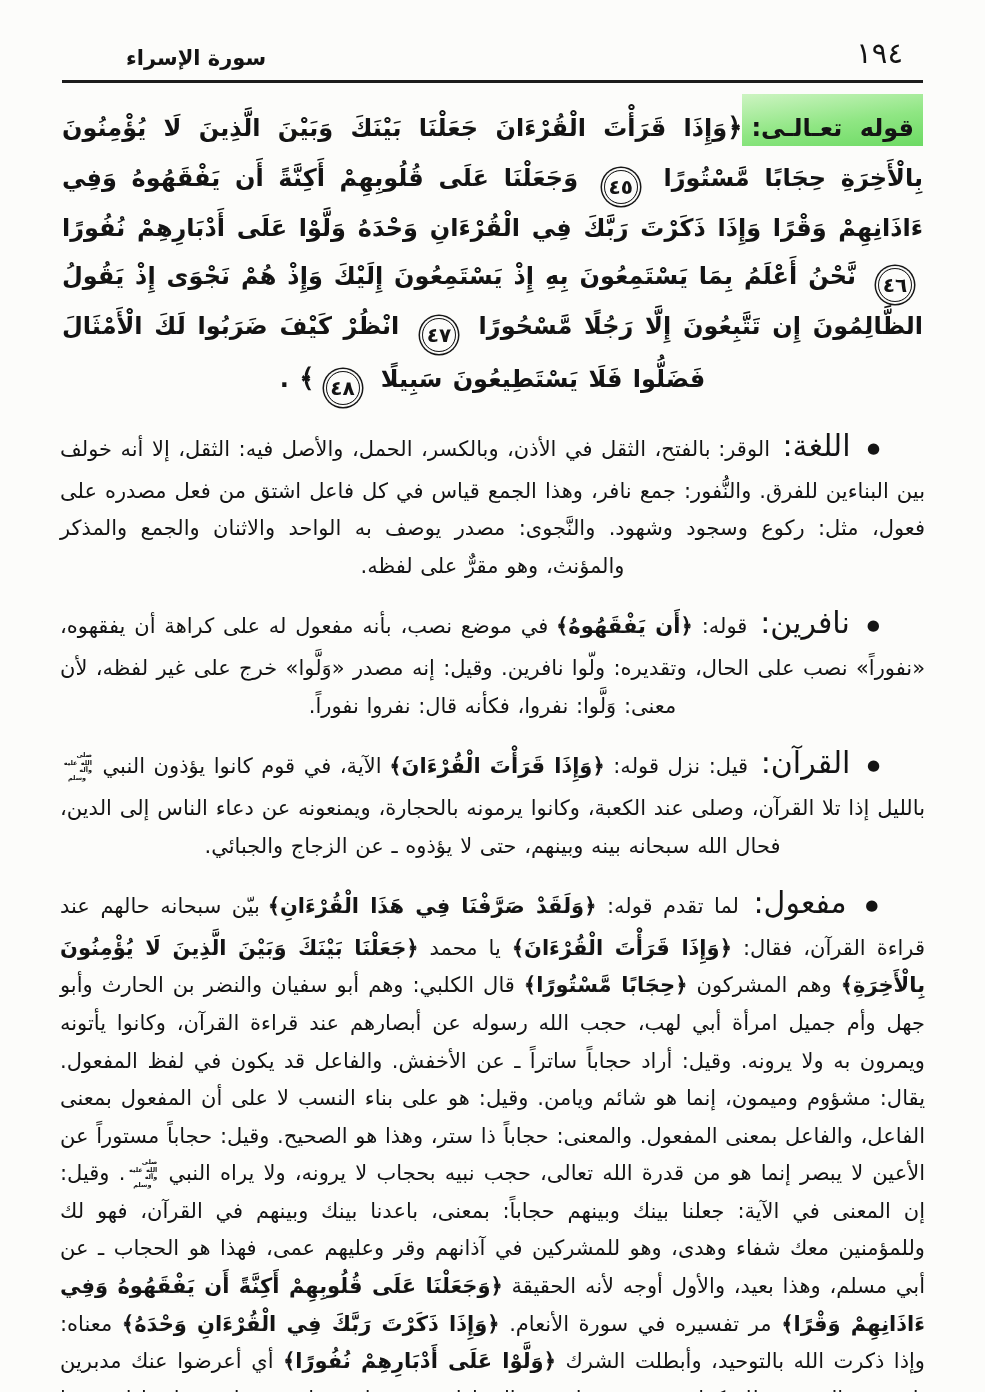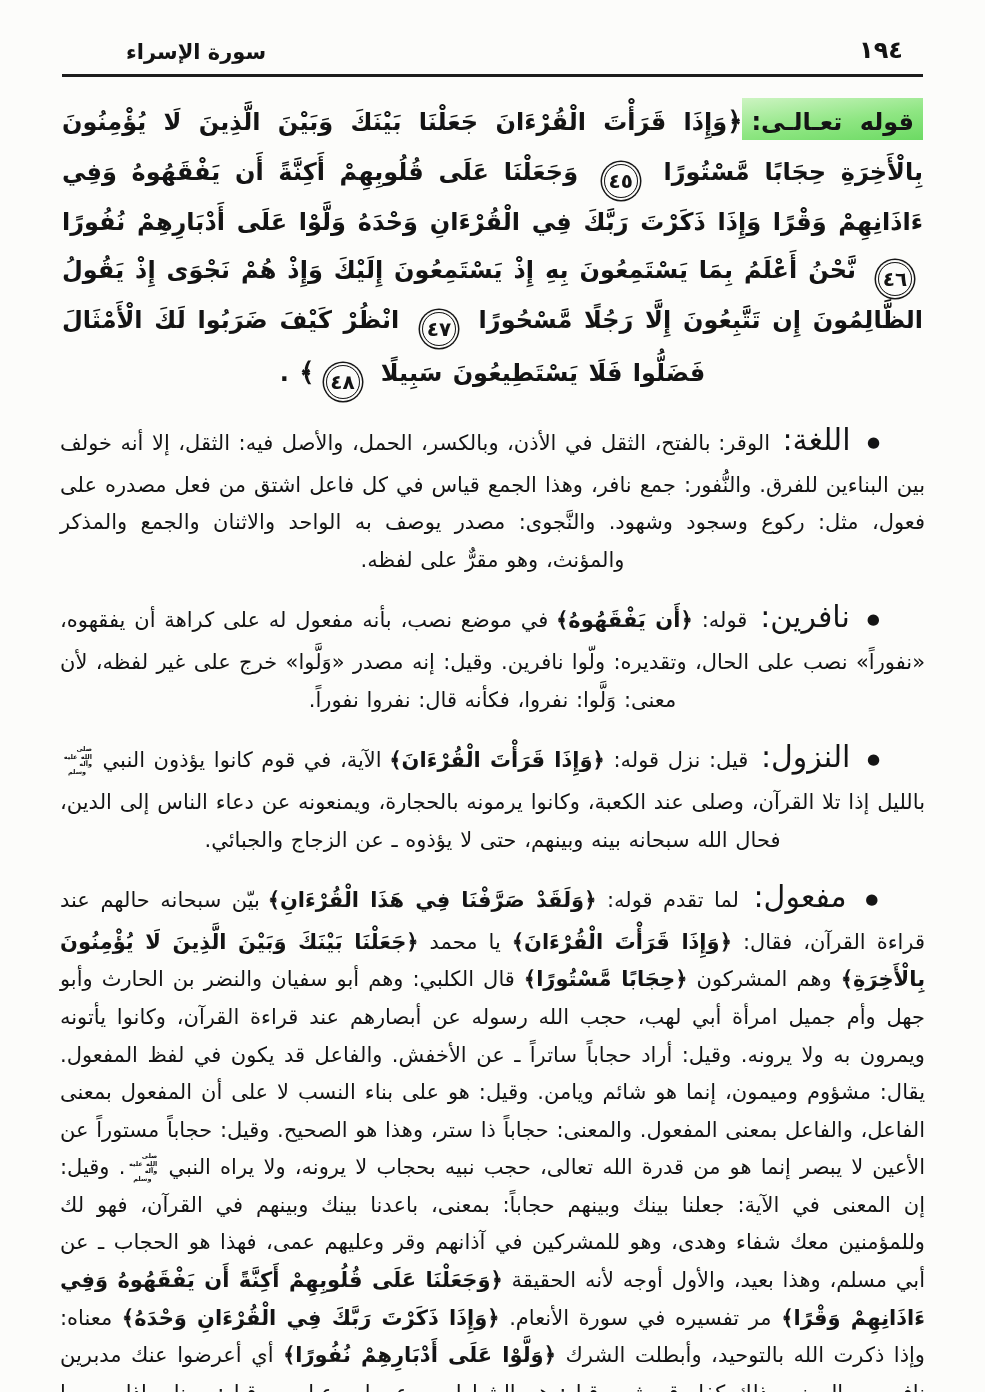--- a/index.html
+++ b/index.html
@@ -14,35 +14,35 @@
     font-family:"DejaVu Sans",sans-serif;
     color:#141414;
     overflow:hidden;
   }
   .header{
     display:flex;
     justify-content:space-between;
     align-items:flex-end;
     padding:6px 22px 8px 34px;
   }
-  .page-number{font-size:24px;font-weight:bold;letter-spacing:2px;}
+  .page-number{font-size:29px;font-weight:normal;letter-spacing:2px;}
   .surah-title{font-size:21px;font-weight:bold;margin-left:32px;}
   .rule{border-top:3.5px solid #1c1c1c;margin:2px 2px 0 2px;}
   .verse-block{
     margin:18px 2px 14px 2px;
     font-size:24px;
     font-weight:bold;
     line-height:2.02;
     text-align:justify;
     text-align-last:center;
     word-spacing:2px;
   }
   .seg-label{
     background:linear-gradient(172deg,#cdf4c2 0%,#8fe683 55%,#6cda63 100%);
-    padding:10px 9px 4px 9px;
+    padding:20px 9px 4px 9px;
     margin-left:0;
     white-space:nowrap;
   }
   .seg-bracket-open,.seg-bracket-close{font-weight:bold;font-size:26px;}
   .seg-ayah{
     display:inline-flex;
     align-items:center;
     justify-content:center;
     width:32px;height:32px;
     border-radius:50%;
@@ -111,21 +111,21 @@
     </p>
 
     <p class="body-par">
       <span class="bullet">●</span>
       <span class="heading">نافرين:</span>
       <span>قوله: <span class="seg-quote">﴿أَن يَفْقَهُوهُ﴾</span> في موضع نصب، بأنه مفعول له على كراهة أن يفقهوه، «نفوراً» نصب على الحال، وتقديره: ولّوا نافرين. وقيل: إنه مصدر «وَلَّوا» خرج على غير لفظه، لأن معنى: وَلَّوا: نفروا، فكأنه قال: نفروا نفوراً.</span>
     </p>
 
     <p class="body-par">
       <span class="bullet">●</span>
-      <span class="heading">النزول:</span>
+      <span class="heading">القرآن:</span>
       <span>قيل: نزل قوله: <span class="seg-quote">﴿وَإِذَا قَرَأْتَ الْقُرْءَانَ﴾</span> الآية، في قوم كانوا يؤذون النبي <span class="seg-pbuh">صلى الله عليه وآله وسلم</span> بالليل إذا تلا القرآن، وصلى عند الكعبة، وكانوا يرمونه بالحجارة، ويمنعونه عن دعاء الناس إلى الدين، فحال الله سبحانه بينه وبينهم، حتى لا يؤذوه ـ عن الزجاج والجبائي.</span>
     </p>
 
     <p class="body-par">
       <span class="bullet">●</span>
       <span class="heading">مفعول:</span>
       <span>لما تقدم قوله: <span class="seg-quote">﴿وَلَقَدْ صَرَّفْنَا فِي هَذَا الْقُرْءَانِ﴾</span> بيّن سبحانه حالهم عند قراءة القرآن، فقال: <span class="seg-quote">﴿وَإِذَا قَرَأْتَ الْقُرْءَانَ﴾</span> يا محمد <span class="seg-quote">﴿جَعَلْنَا بَيْنَكَ وَبَيْنَ الَّذِينَ لَا يُؤْمِنُونَ بِالْأَخِرَةِ﴾</span> وهم المشركون <span class="seg-quote">﴿حِجَابًا مَّسْتُورًا﴾</span> قال الكلبي: وهم أبو سفيان والنضر بن الحارث وأبو جهل وأم جميل امرأة أبي لهب، حجب الله رسوله عن أبصارهم عند قراءة القرآن، وكانوا يأتونه ويمرون به ولا يرونه. وقيل: أراد حجاباً ساتراً ـ عن الأخفش. والفاعل قد يكون في لفظ المفعول. يقال: مشؤوم وميمون، إنما هو شائم ويامن. وقيل: هو على بناء النسب لا على أن المفعول بمعنى الفاعل، والفاعل بمعنى المفعول. والمعنى: حجاباً ذا ستر، وهذا هو الصحيح. وقيل: حجاباً مستوراً عن الأعين لا يبصر إنما هو من قدرة الله تعالى، حجب نبيه بحجاب لا يرونه، ولا يراه النبي <span class="seg-pbuh">صلى الله عليه وآله وسلم</span>. وقيل: إن المعنى في الآية: جعلنا بينك وبينهم حجاباً: بمعنى، باعدنا بينك وبينهم في القرآن، فهو لك وللمؤمنين معك شفاء وهدى، وهو للمشركين في آذانهم وقر وعليهم عمى، فهذا هو الحجاب ـ عن أبي مسلم، وهذا بعيد، والأول أوجه لأنه الحقيقة <span class="seg-quote">﴿وَجَعَلْنَا عَلَى قُلُوبِهِمْ أَكِنَّةً أَن يَفْقَهُوهُ وَفِي ءَاذَانِهِمْ وَقْرًا﴾</span> مر تفسيره في سورة الأنعام. <span class="seg-quote">﴿وَإِذَا ذَكَرْتَ رَبَّكَ فِي الْقُرْءَانِ وَحْدَهُ﴾</span> معناه: وإذا ذكرت الله بالتوحيد، وأبطلت الشرك <span class="seg-quote">﴿وَلَّوْا عَلَى أَدْبَارِهِمْ نُفُورًا﴾</span> أي أعرضوا عنك مدبرين نافرين، والمعنى بذلك كفار قريش. وقيل: هم الشياطين ـ عن ابن عباس. وقيل: معناه، إذا سمعوا <span class="seg-quote">﴿بِسْمِ اللَّهِ الرَّحْمَنِ الرَّحِيمِ﴾</span> ولّوا. وقيل: إذا سمعوا قول <span class="seg-quote">﴿لَا إِلَهَ إِلَّا اللَّهُ﴾</span>.</span>
     </p>
 
   </section>

